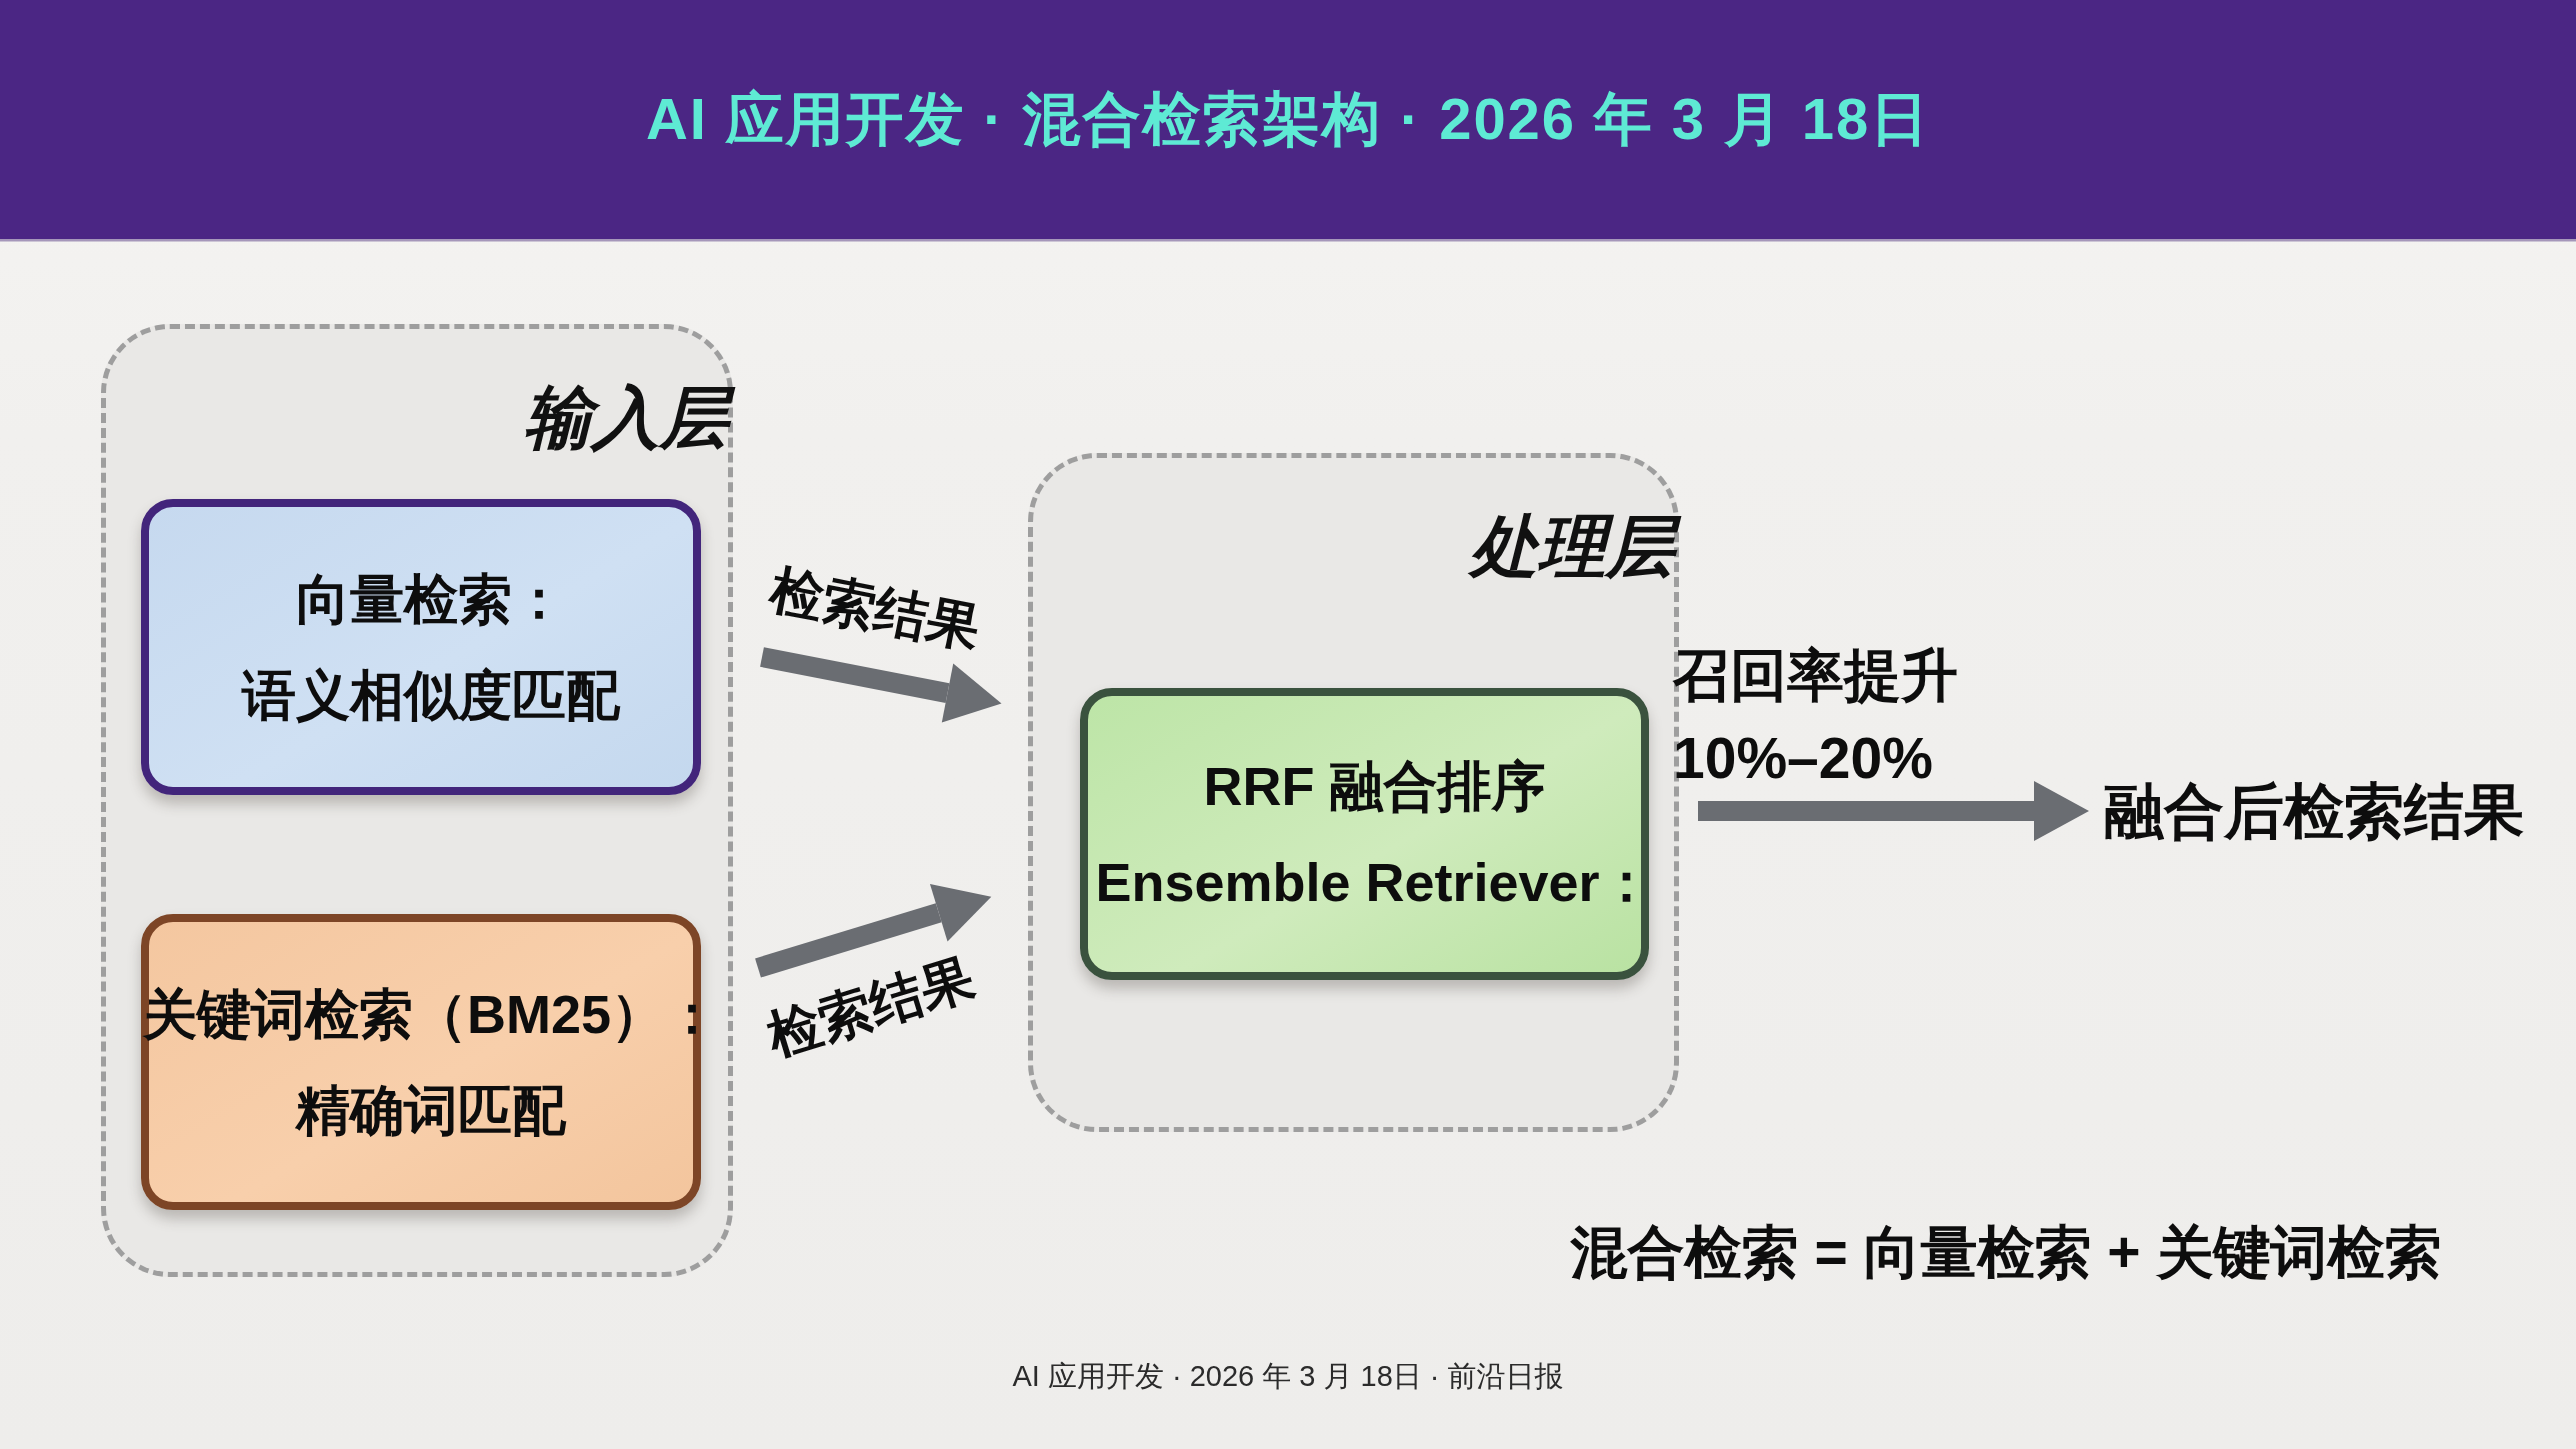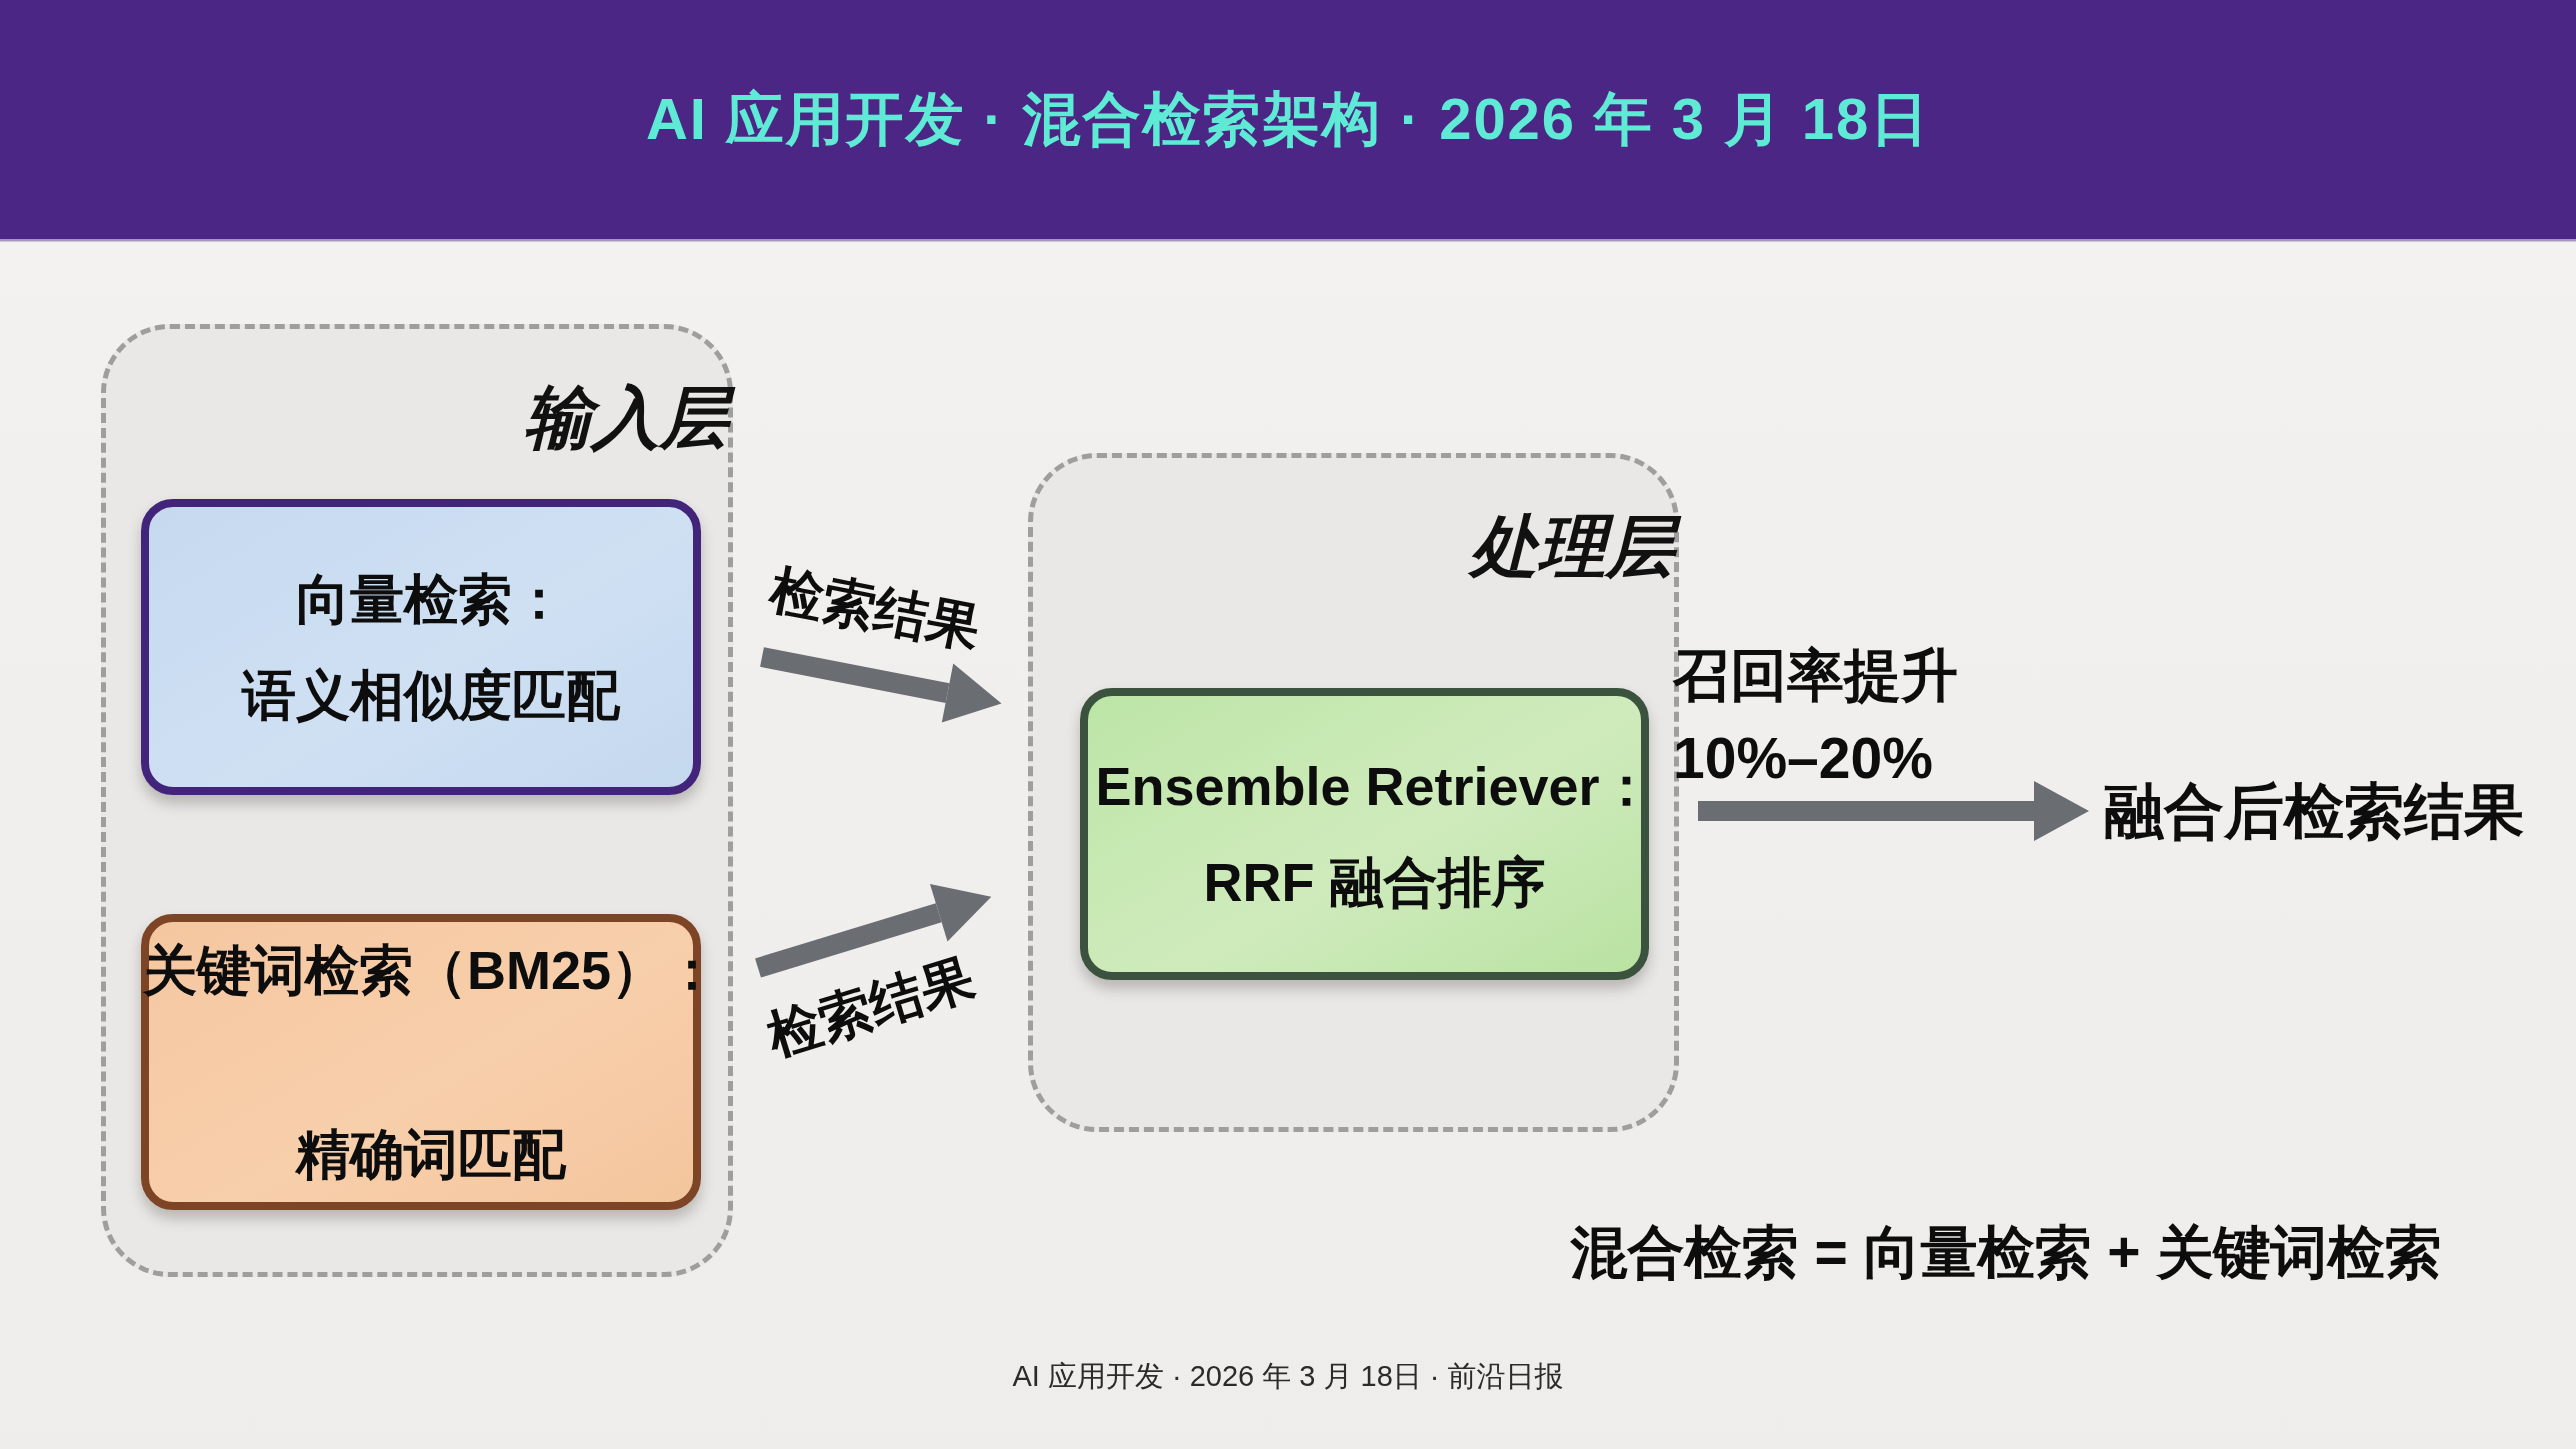--- a/index.html
+++ b/index.html
@@ -52,21 +52,20 @@
   }
   .node-vector {
     left:35px; top:170px; width:560px; height:296px;
     background:linear-gradient(150deg,#c6d9ef 0%,#cfe0f3 55%,#c4d8ee 100%);
     border:8.8px solid #42257b;
   }
   .node-keyword {
     left:35px; top:585px; width:560px; height:296px;
     background:linear-gradient(150deg,#f4c7a0 0%,#f8cfab 55%,#f3c59d 100%);
     border:8.8px solid #7d4526;
-    justify-content:space-between;
   }
   .node-ensemble {
     left:47px; top:230px; width:569px; height:292px;
     background:linear-gradient(150deg,#bde5a7 0%,#cfebbc 55%,#b9e2a2 100%);
     border:8.8px solid #3a523e;
   }
 
   
   .arrow { position:absolute; height:20px; transform-origin:0 50%; }
   .arrow .shaft { width:100%; height:100%; background:#6a6d72; }
@@ -133,22 +132,22 @@
     <div class="node node-keyword">
       <div>关键词检索（BM25）：</div>
       <div>精确词匹配</div>
     </div>
   </div>
 
   <div class="layer layer-processing">
     <div class="layer-title">处理层</div>
 
     <div class="node node-ensemble">
+      <div>RRF 融合排序</div>
       <div>Ensemble Retriever：</div>
-      <div>RRF 融合排序</div>
     </div>
   </div>
 
   <div class="arrow arrow-top">
     <div class="shaft"></div>
     <div class="head"></div>
   </div>
   <div class="arrow-label arrow-label-top">检索结果</div>
 
   <div class="arrow arrow-bottom">

